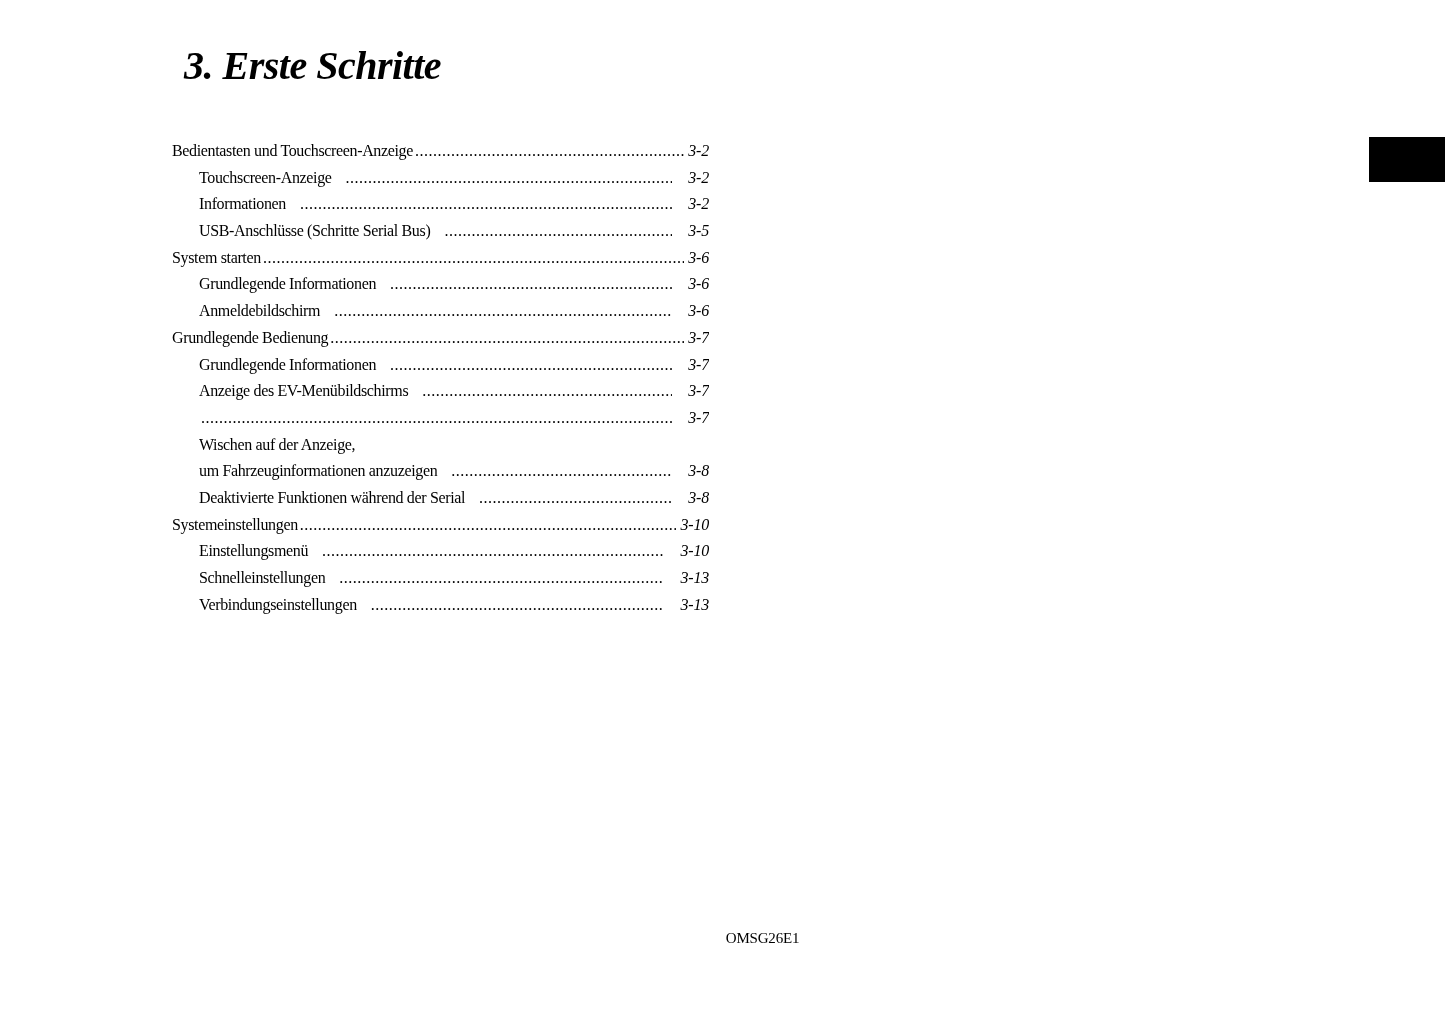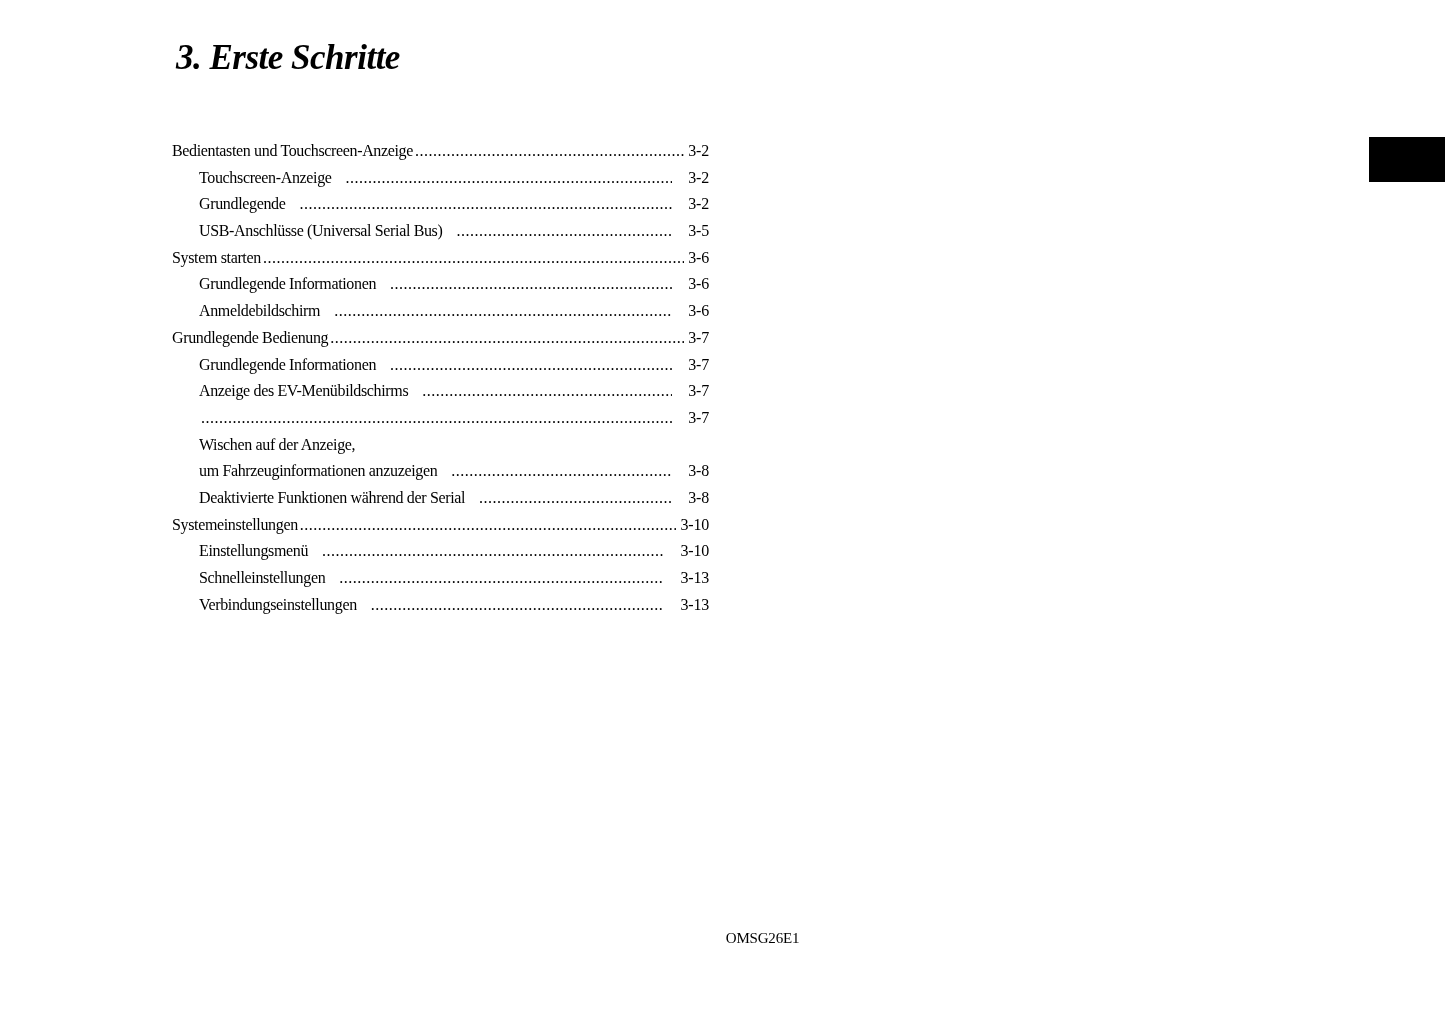--- a/index.html
+++ b/index.html
@@ -12,25 +12,25 @@
       height: 1018px;
       position: relative;
       overflow: hidden;
       font-family: "Liberation Serif", "DejaVu Serif", serif;
       color: #000000;
     }
     .chapter-title {
       position: absolute;
       left: 172px;
       top: 30px;
-      margin: 4px;
+      margin: 12px;
       font-family: "Liberation Serif", "DejaVu Serif", serif;
       font-weight: bold;
       font-style: italic;
-      font-size: 35px;
+      font-size: 40px;
       line-height: 48px;
       letter-spacing: -0.5px;
       white-space: nowrap;
     }
     .toc {
       position: absolute;
       left: 172px;
       top: 138px;
       width: 537px;
       margin: 0;
@@ -64,20 +64,21 @@
       margin: 0 4px 0 2px;
       position: relative;
     }
     .toc-leader::before {
       content: "....................................................................................................................................................................................................";
     }
     .toc-page {
       flex: 0 0 auto;
       text-align: left;
       letter-spacing: -0.2px;
+      font-style: italic;
     }
     .chapter-tab {
       position: absolute;
       left: 1369px;
       top: 137px;
       width: 76px;
       height: 45px;
       background: #000000;
     }
     .doc-code {
@@ -101,26 +102,26 @@
     <span class="toc-label">Bedientasten und Touchscreen-Anzeige</span>
     <span class="toc-leader"></span>
     <span class="toc-page">3-2</span>
   </li>
   <li class="toc-entry level-2">
     <span class="toc-label">Touchscreen-Anzeige</span>
     <span class="toc-leader"></span>
     <span class="toc-page">3-2</span>
   </li>
   <li class="toc-entry level-2">
-    <span class="toc-label">Grundlegende</span>
+    <span class="toc-label">Informationen</span>
     <span class="toc-leader"></span>
     <span class="toc-page">3-2</span>
   </li>
   <li class="toc-entry level-2">
-    <span class="toc-label">USB-Anschlüsse (Universal Serial Bus)</span>
+    <span class="toc-label">USB-Anschlüsse (Schritte Serial Bus)</span>
     <span class="toc-leader"></span>
     <span class="toc-page">3-5</span>
   </li>
   <li class="toc-entry level-1">
     <span class="toc-label">System starten</span>
     <span class="toc-leader"></span>
     <span class="toc-page">3-6</span>
   </li>
   <li class="toc-entry level-2">
     <span class="toc-label">Grundlegende Informationen</span>

